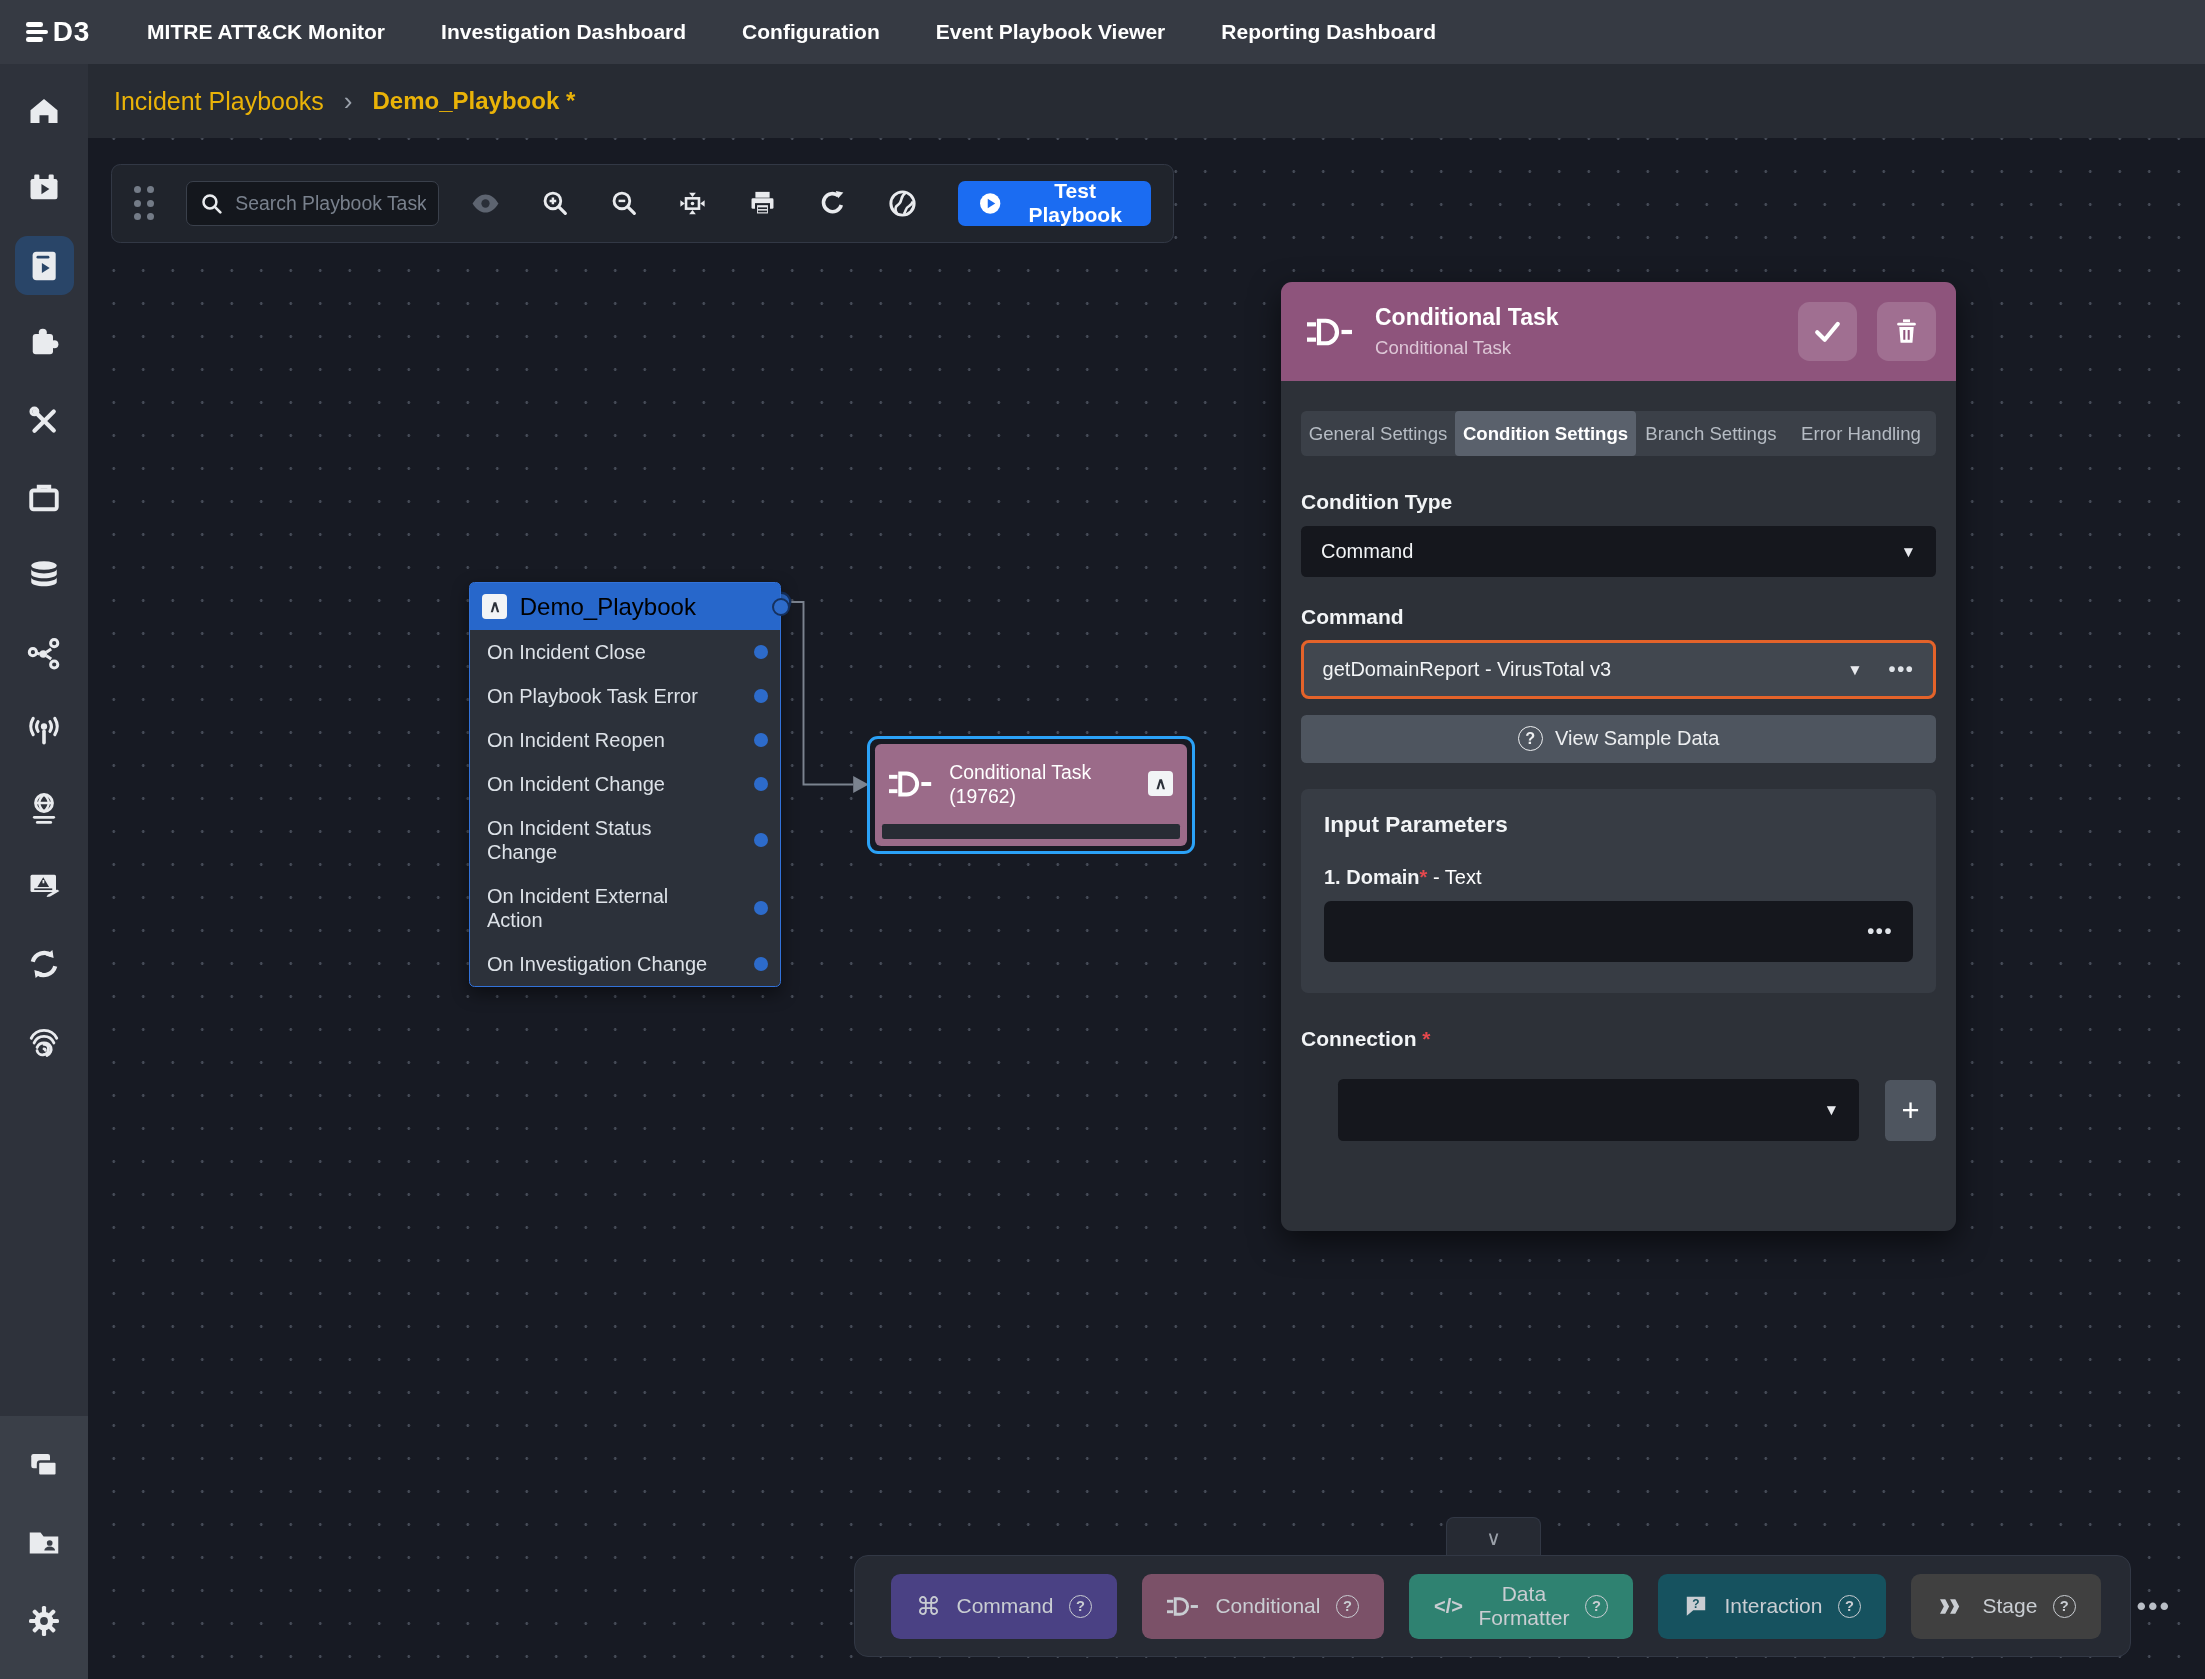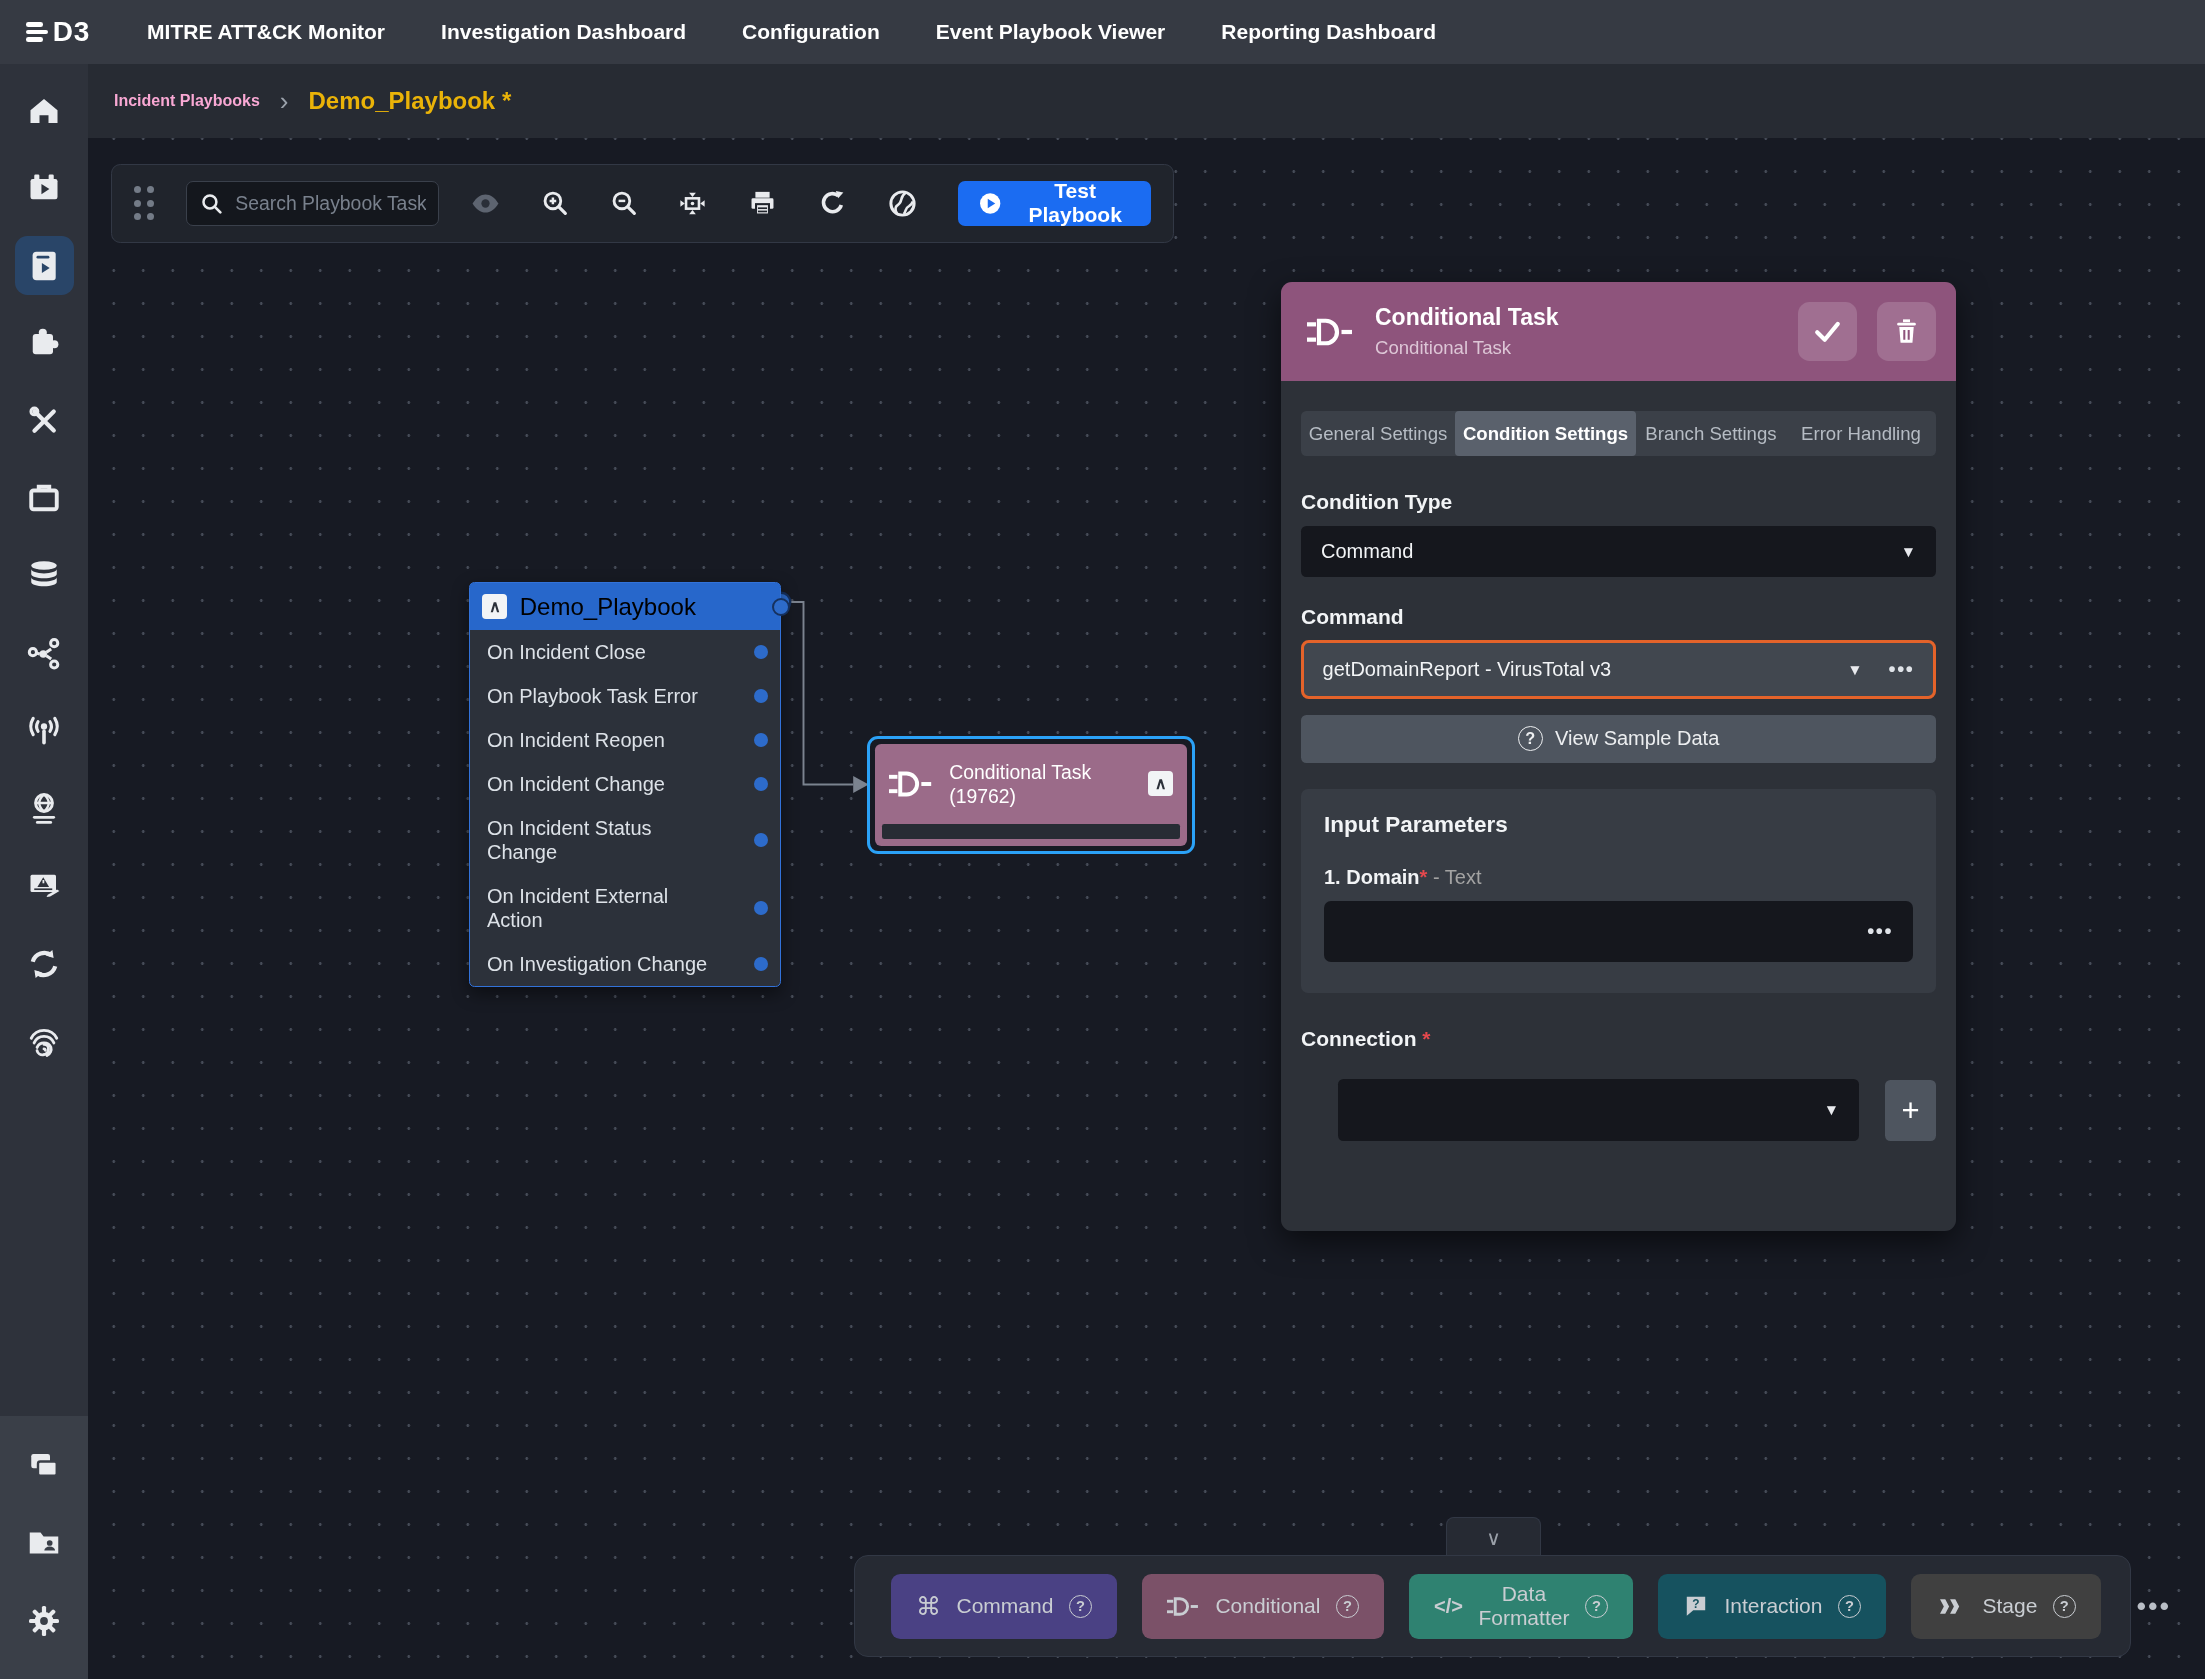--- a/index.html
+++ b/index.html
@@ -32,21 +32,21 @@
   .side-item svg { display:block; }
   .side-bottom { margin-top:auto; width:88px; background:#3a3f48; display:flex;
                  flex-direction:column; align-items:center; padding:20px 0 11px 0; }
   .ic { fill:#e9ebee; stroke:none; }
   .ic-s { fill:none; stroke:#e9ebee; }
 
   
   .content { flex:1; display:flex; flex-direction:column; min-width:0; }
   .breadcrumb-bar { height:74px; background:#272b33; display:flex; align-items:center;
                     padding-left:26px; gap:20px; flex:none; }
-  .bc-link { color:#f9a8d4; font-size:16px; font-weight:bold; text-decoration:none; cursor:pointer; }
+  .bc-link { color:#eab308; font-size:25px; font-weight:normal; text-decoration:none; cursor:pointer; }
   .bc-sep  { color:#9aa1ab; font-size:26px; }
   .bc-cur  { color:#eab308; font-size:24px; font-weight:bold; }
 
   
   .canvas { position:relative; flex:1; background:#171a23;
             background-image:radial-gradient(circle, #464c58 1.3px, transparent 1.6px);
             background-size:29.5px 33px; background-position:11px 17px; overflow:hidden; }
   .wires { position:absolute; inset:0; width:100%; height:100%; pointer-events:none; }
 
   
@@ -125,21 +125,21 @@
                 border-radius:5.4px; color:#eceef0; font-size:20px; display:flex; align-items:center;
                 justify-content:center; gap:12.4px; cursor:pointer;
                 font-family:"Liberation Sans", sans-serif; }
   .qcirc { width:25px; height:25px; border:1.9px solid #eceef0; border-radius:50%;
            display:inline-flex; align-items:center; justify-content:center; font-size:16.3px;
            font-weight:bold; color:#eceef0; flex:none; }
   .param-card { margin-top:26px; background:#373c44; border-radius:7px; padding:23px 23px 31px 23px; }
   .param-heading { color:#f2f4f6; font-size:22.5px; font-weight:bold; }
   .param-label { margin-top:28px; font-size:20px; color:#f2f4f6; }
   .param-label b { font-weight:bold; }
-  .param-type { color:#a3a3a3; }
+  .param-type { color:#ffffff; }
   .param-input { margin-top:12.4px; height:61px; background:#15171d; border-radius:7px;
                  display:flex; align-items:center; justify-content:flex-end; padding:0 20px;
                  cursor:text; }
   .conn-row { margin-top:28px; margin-left:37px; display:flex; align-items:center; gap:26px; }
   .conn-select { flex:1; height:62px; background:#15171d; border-radius:5.4px; display:flex;
                  align-items:center; justify-content:flex-end; padding:0 20px; cursor:pointer; }
   .plus-btn { width:51px; height:61px; background:#4e555f; border:none; border-radius:5.4px;
               color:#fff; font-size:31px; cursor:pointer; line-height:1; }
 
   

